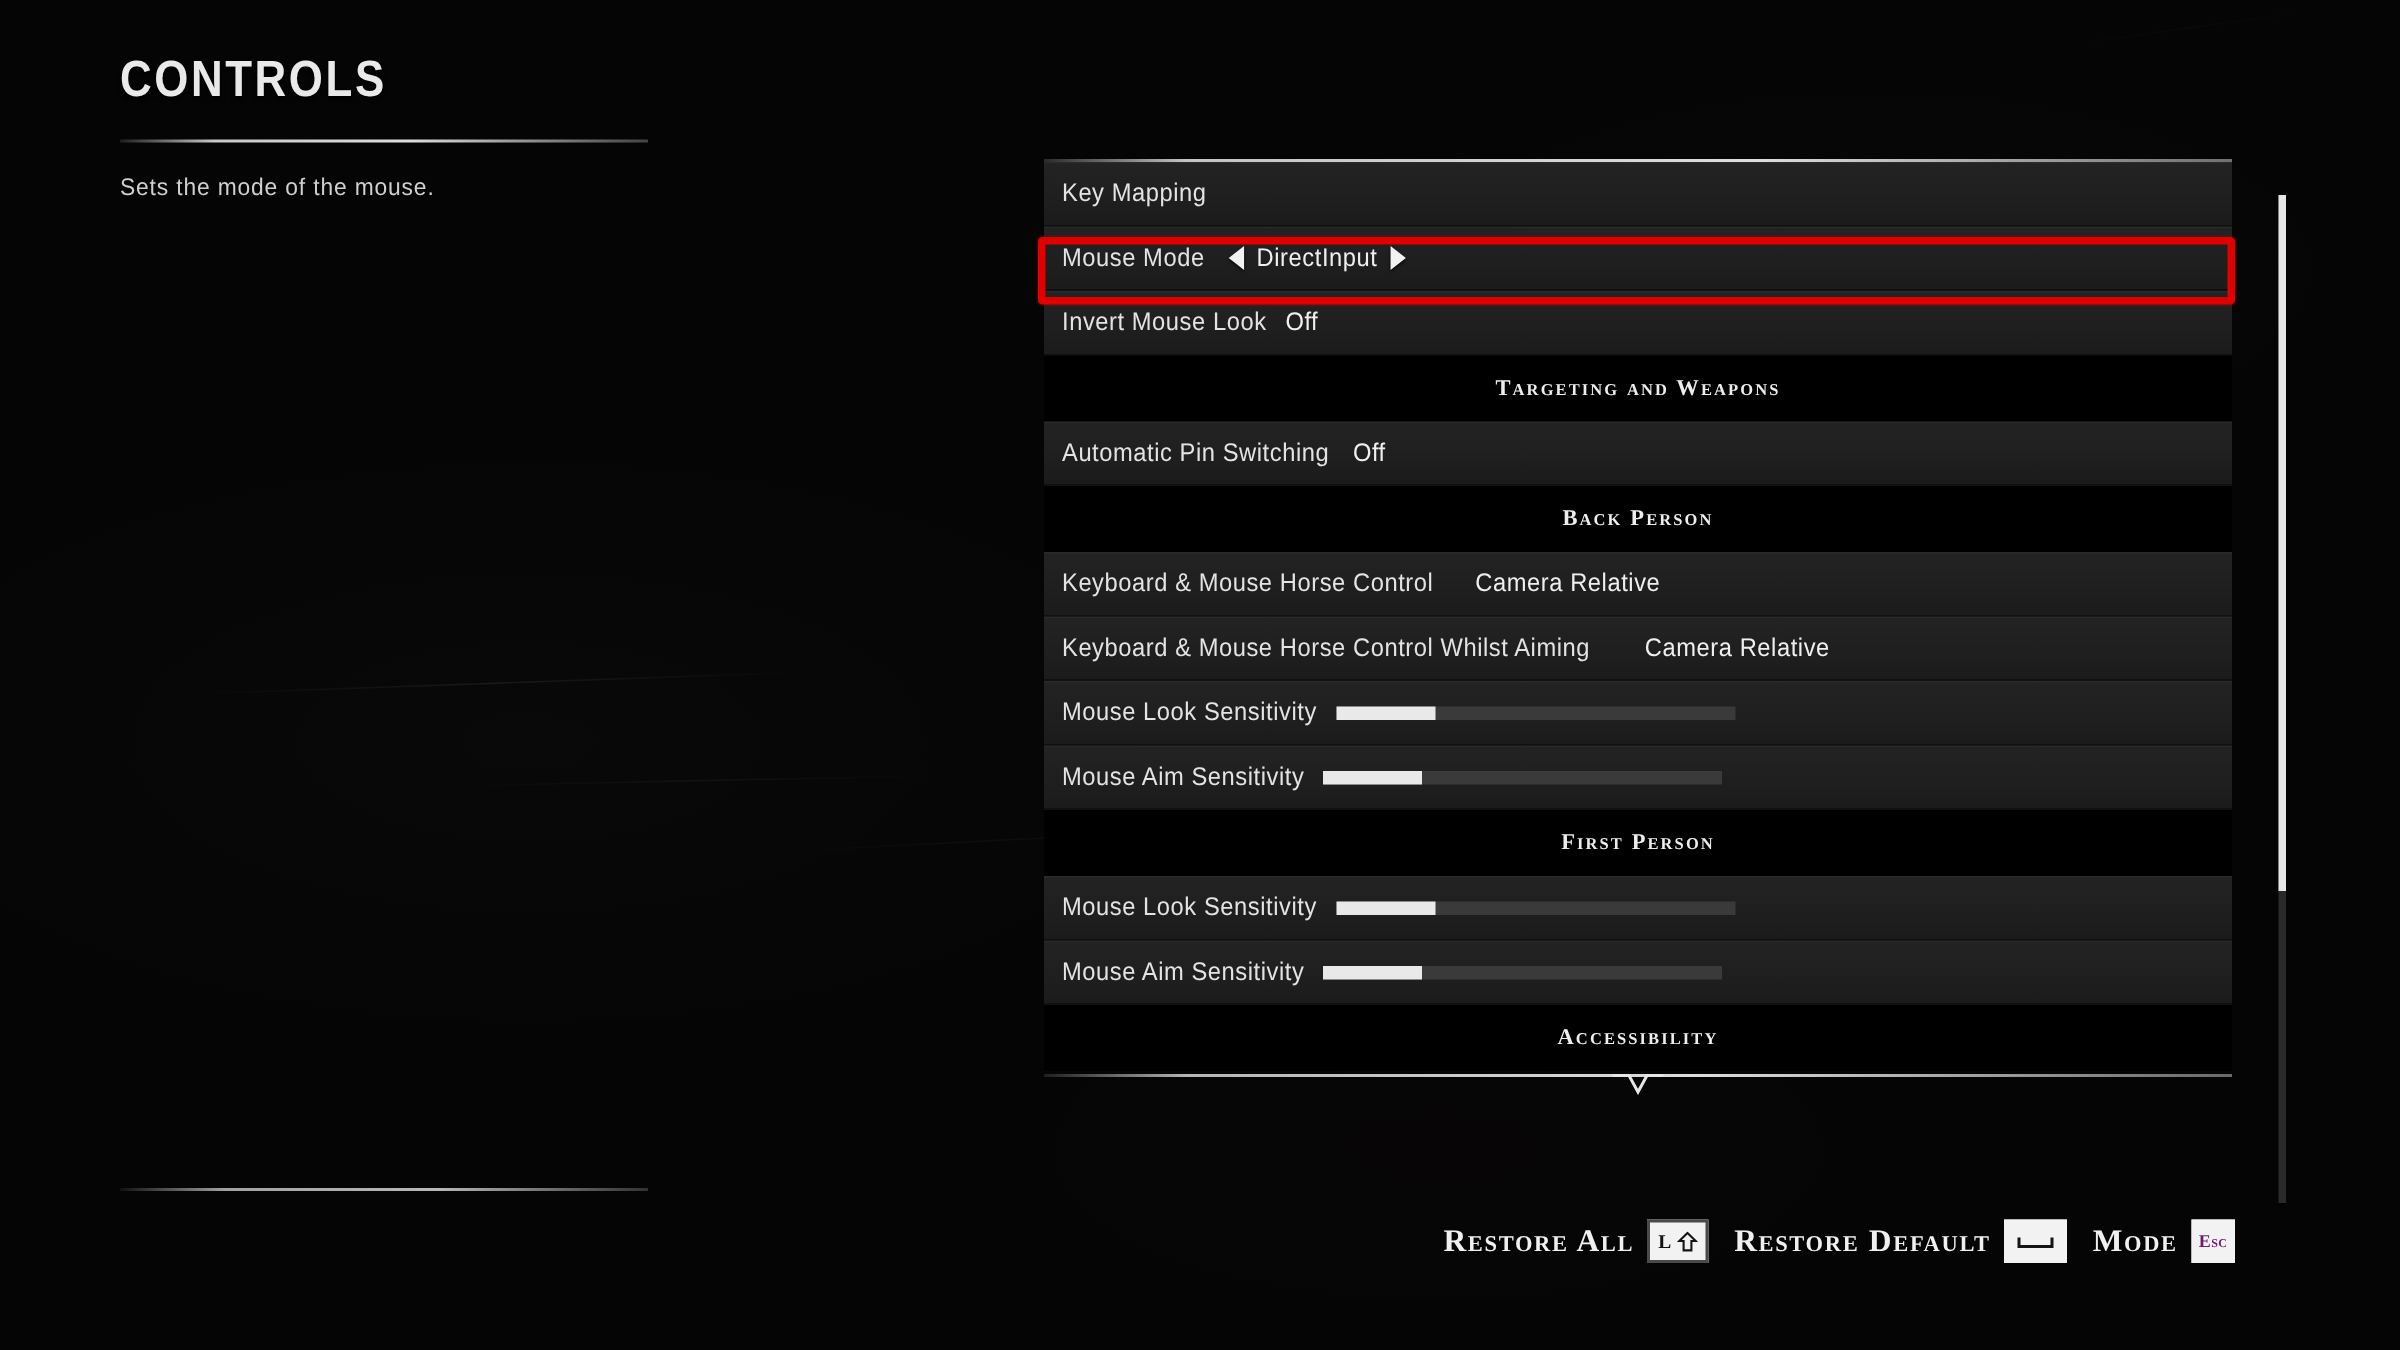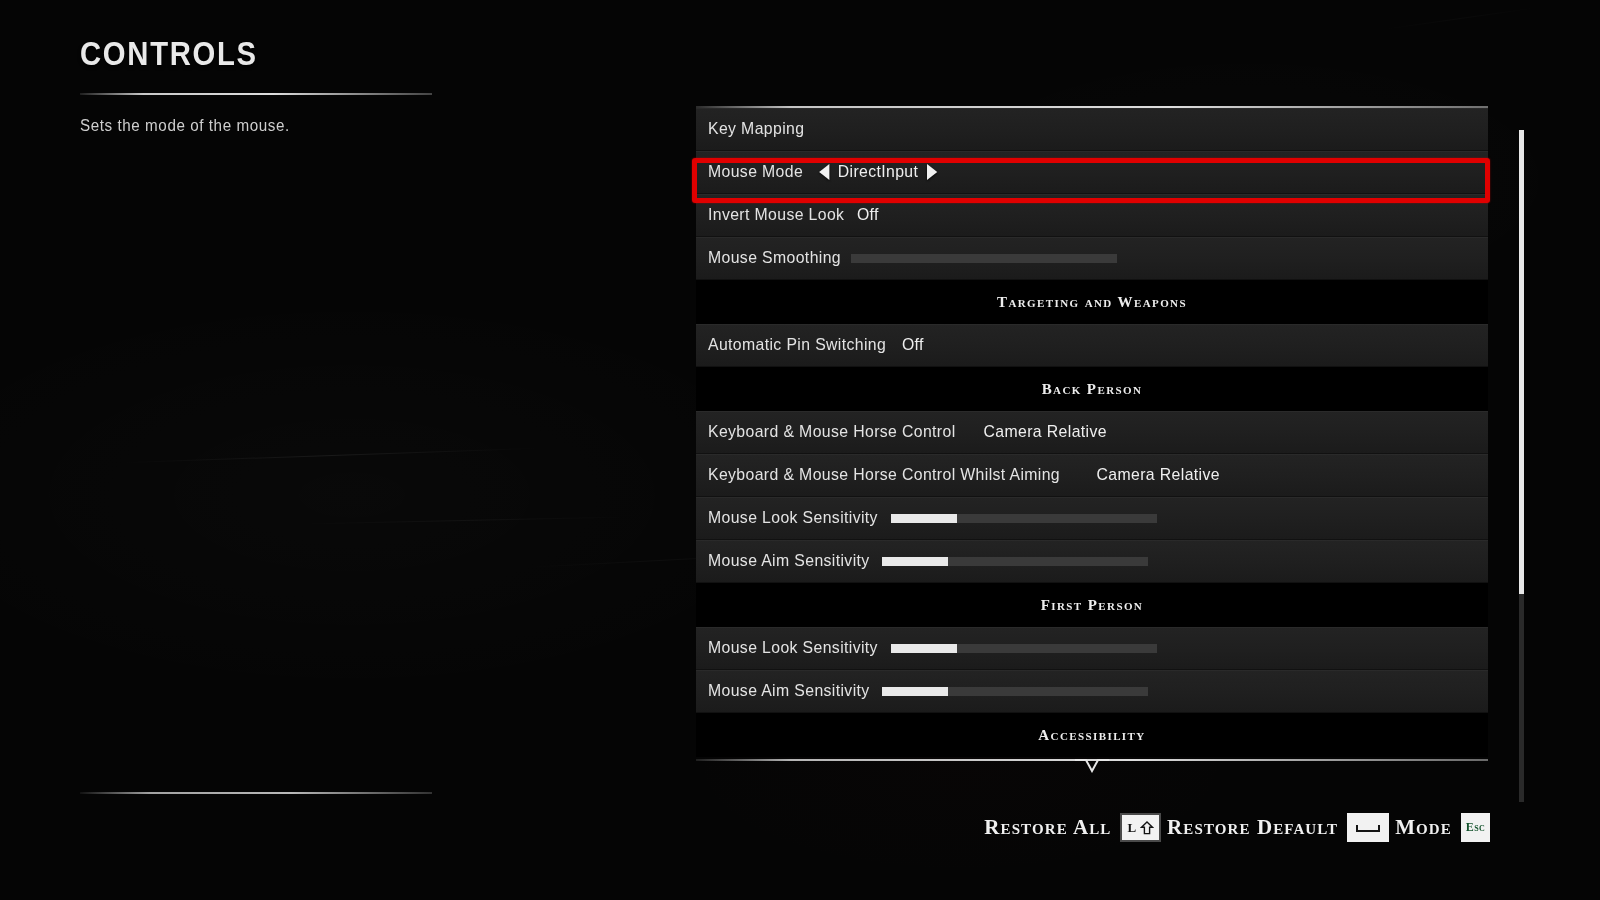--- a/index.html
+++ b/index.html
@@ -189,21 +189,21 @@
     z-index:6;
   }
   #scrollbar-thumb {
     position:absolute; left:0; top:0; width:5px; height:466px;
     background:#e8e8e8;
   }
 
   
   #footer {
     position:absolute; right:110px; bottom:58px;
-    display:flex; align-items:center; gap:6px;
+    display:flex; align-items:center; gap:17px;
     z-index:10;
   }
   .footer-action {
     display:flex; align-items:center; gap:9px;
   }
   .footer-label {
     font-family:"Liberation Serif", serif;
     font-weight:bold;
     font-size:21px;
     letter-spacing:1.1px;
@@ -219,21 +219,21 @@
     min-width:29px;
     padding:0 5px;
   }
   .key-cap.space { min-width:42px; border-color:#f2f2f2; }
   .key-cap.esc   { min-width:25px; border-color:#f2f2f2; padding:0 3px; }
   .key-esc-text {
     font-family:"Liberation Serif", serif;
     font-weight:bold;
     font-size:12px;
     letter-spacing:0.3px;
-    color:#14532d;
+    color:#701a75;
     font-variant:small-caps;
   }
   .key-l-text {
     font-family:"Liberation Serif", serif;
     font-weight:bold;
     font-size:13px;
     color:#141414;
   }
   .shift-glyph { display:block; }
   .space-glyph { display:block; }
@@ -268,26 +268,20 @@
           <div class="row-label">Mouse Mode</div>
           <div class="row-value with-arrows">
             <span class="chev chev-left"></span>
             <span>DirectInput</span>
             <span class="chev chev-right"></span>
           </div>
         </div>
         <div class="row">
           <div class="row-label">Invert Mouse Look</div>
           <div class="row-value">Off</div>
-        </div>
-        <div class="row">
-          <div class="row-label">Mouse Smoothing</div>
-          <div class="slider">
-            <div class="slider-fill" style="width: 0%;"></div>
-          </div>
         </div>
         <div class="section-header">Targeting and Weapons</div>
         <div class="row">
           <div class="row-label">Automatic Pin Switching</div>
           <div class="row-value">Off</div>
         </div>
         <div class="section-header">Back Person</div>
         <div class="row">
           <div class="row-label">Keyboard &amp; Mouse Horse Control</div>
           <div class="row-value">Camera Relative</div>

